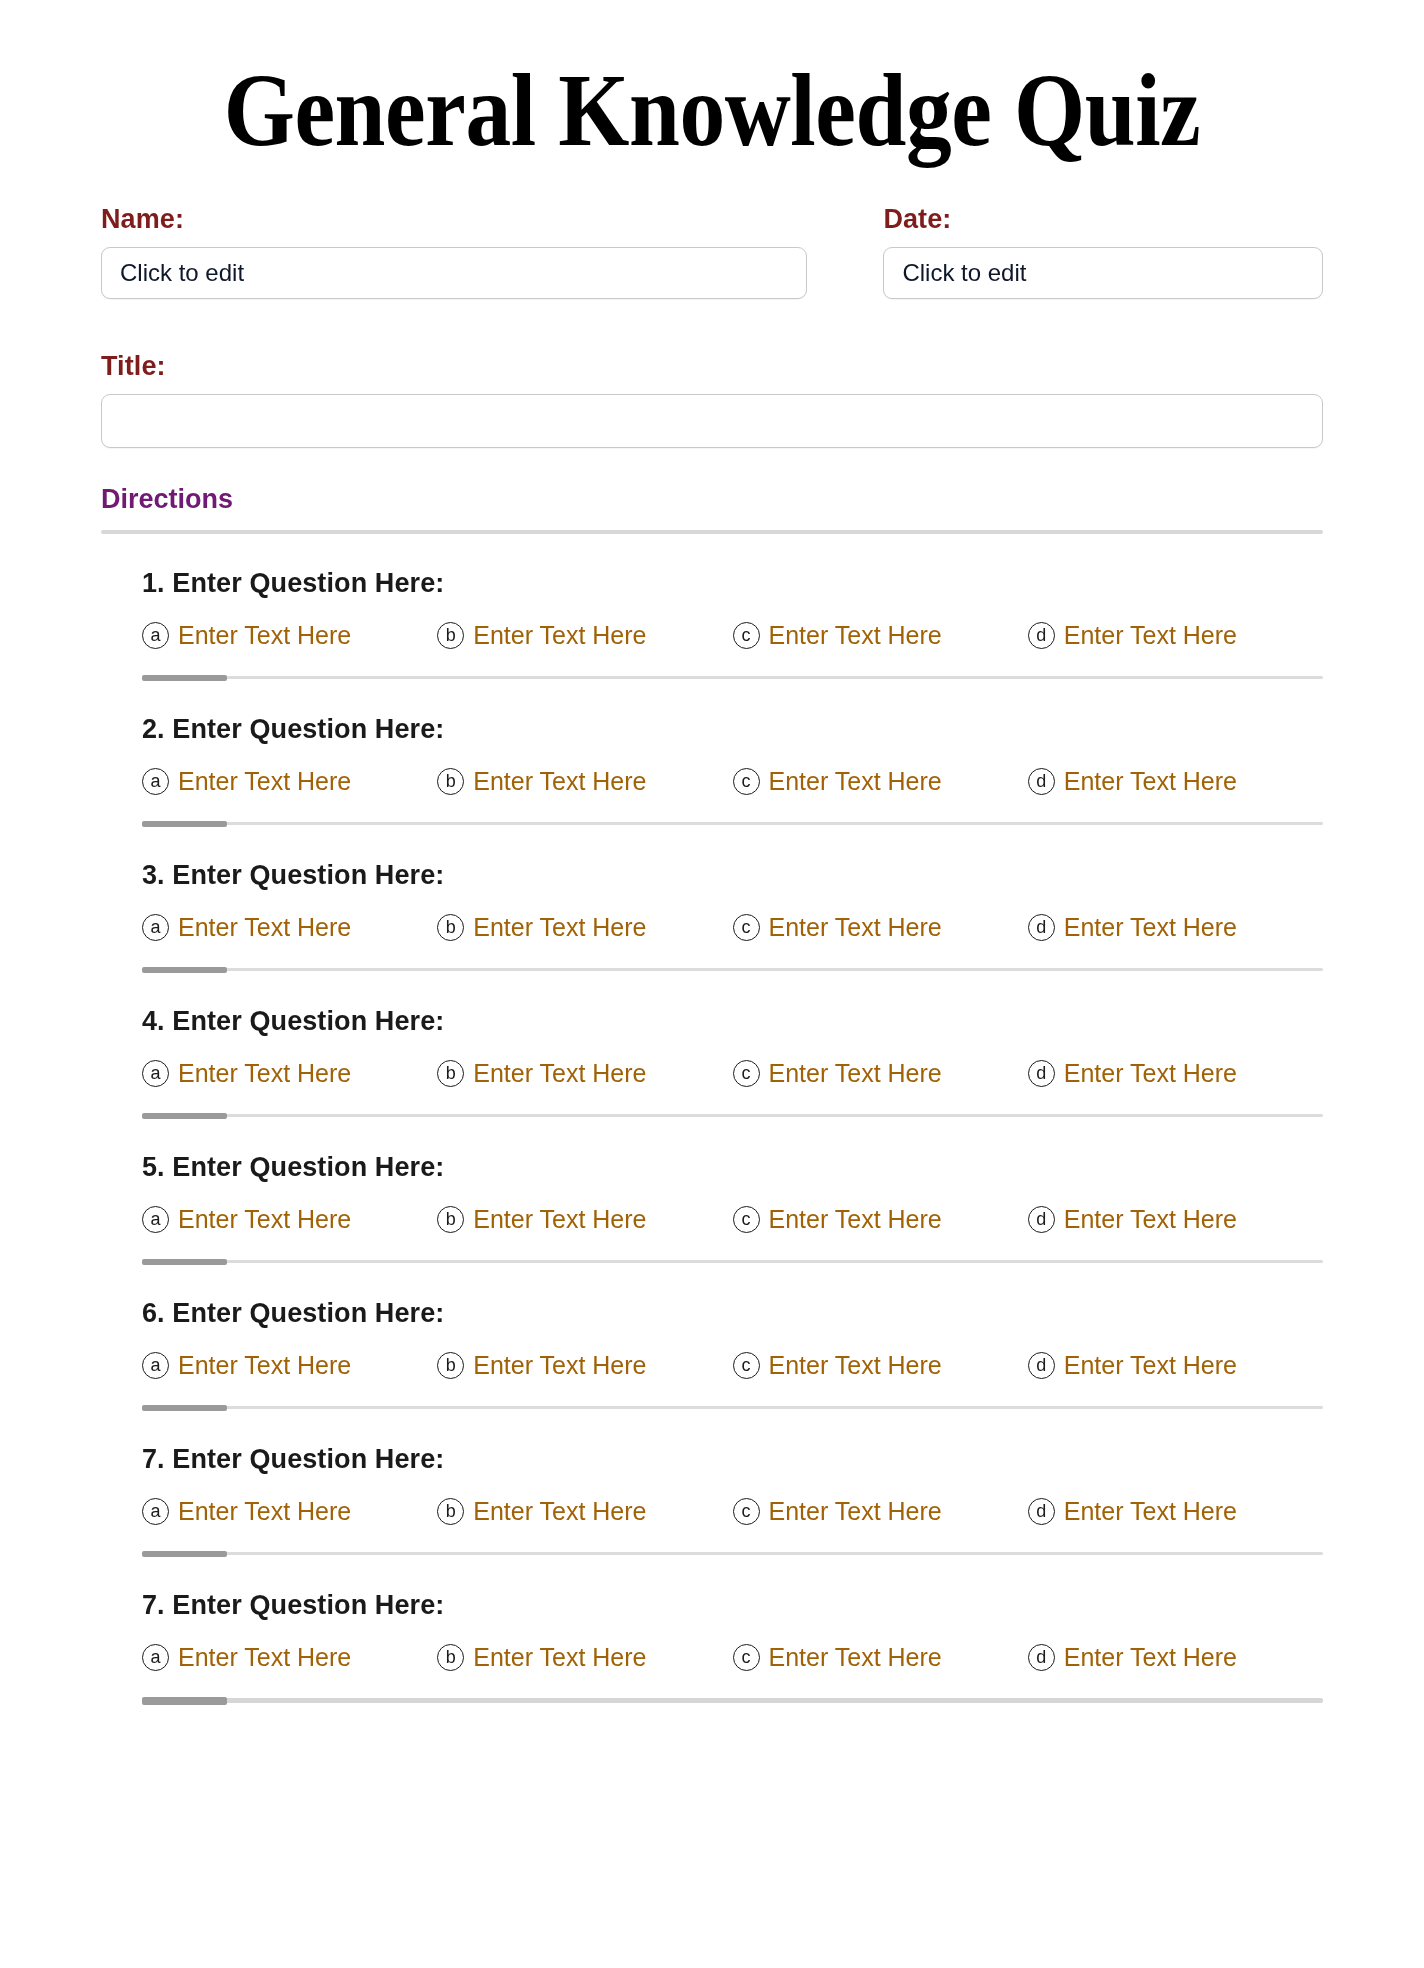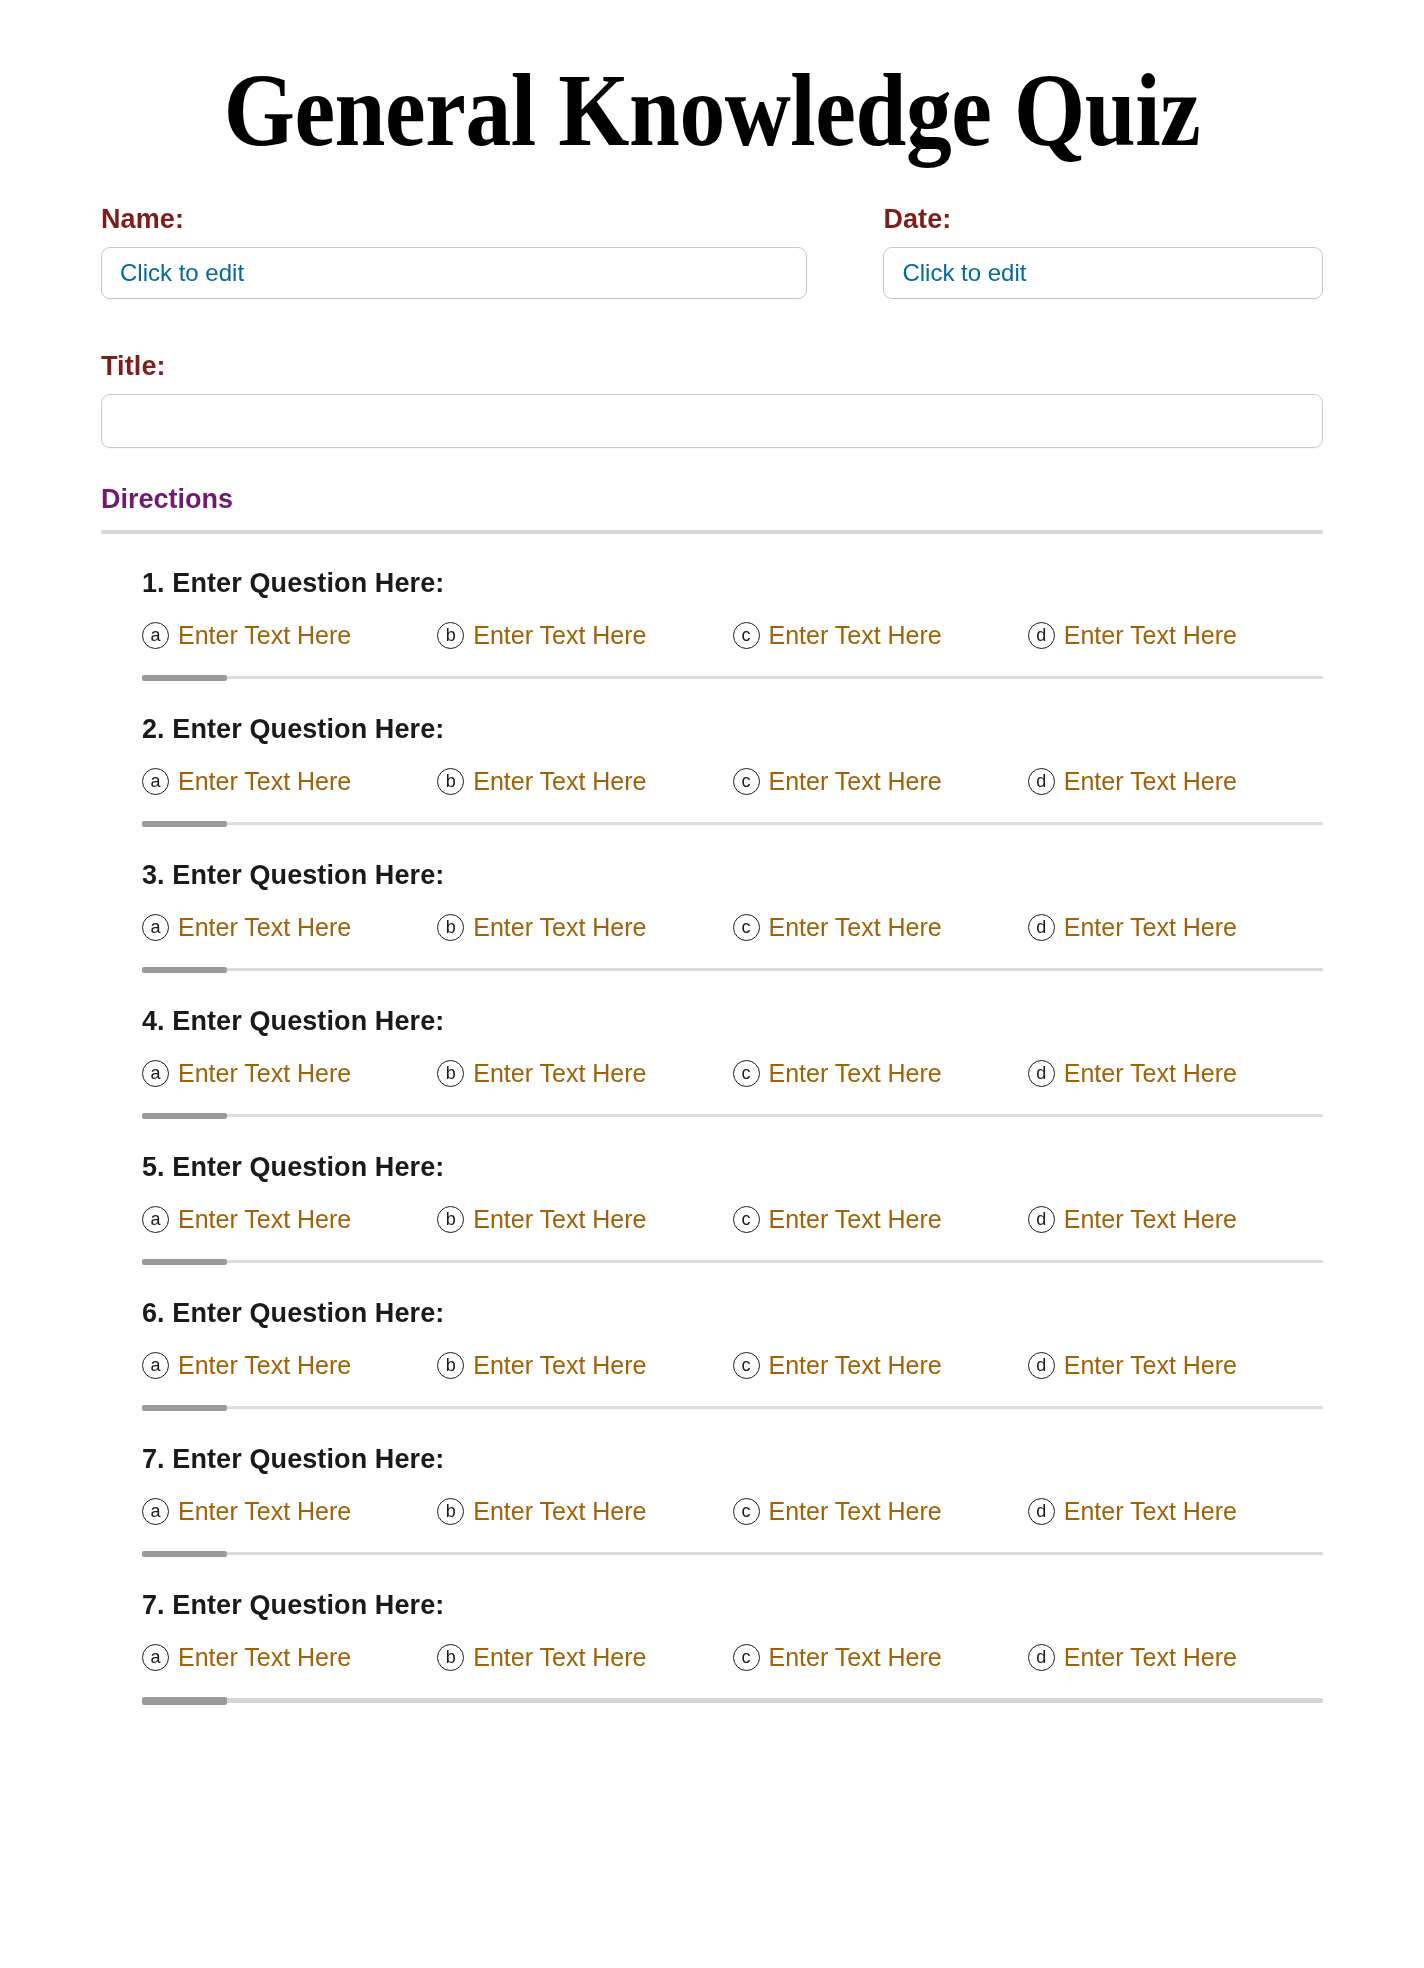--- a/index.html
+++ b/index.html
@@ -65,21 +65,21 @@
     border-radius: 9px;
     background: #ffffff;
     display: flex;
     align-items: center;
     padding: 0 18px;
     font-size: 24px;
     color: #3d3d3d;
     box-shadow: 0 1px 0 rgba(0,0,0,0.04);
   }
   .field-box.tall { height: 54px; }
-  .field-placeholder { color: #0369a1; }
+  .field-placeholder { color: #0f172a; }
 
   
   .directions-block { margin-top: 36px; }
   .directions-heading {
     font-size: 27px;
     font-weight: bold;
     color: #701a75;
     margin-bottom: 15px;
   }
   .rule-plain {

